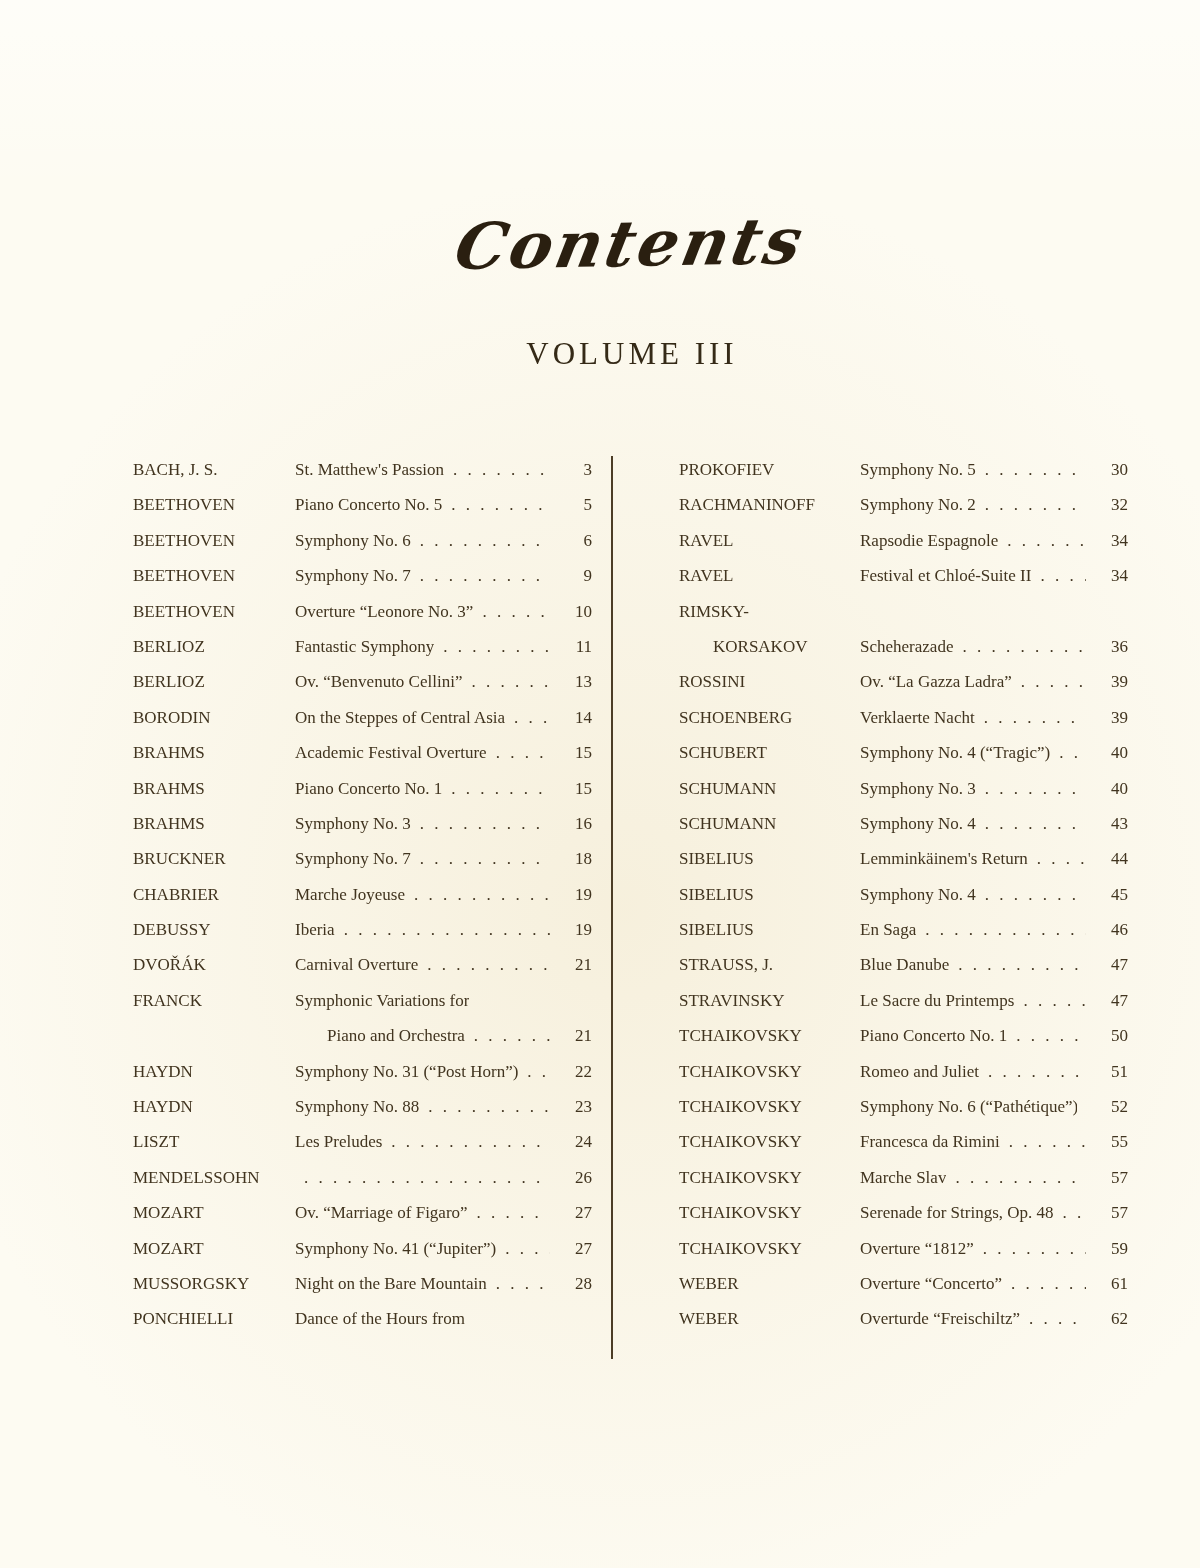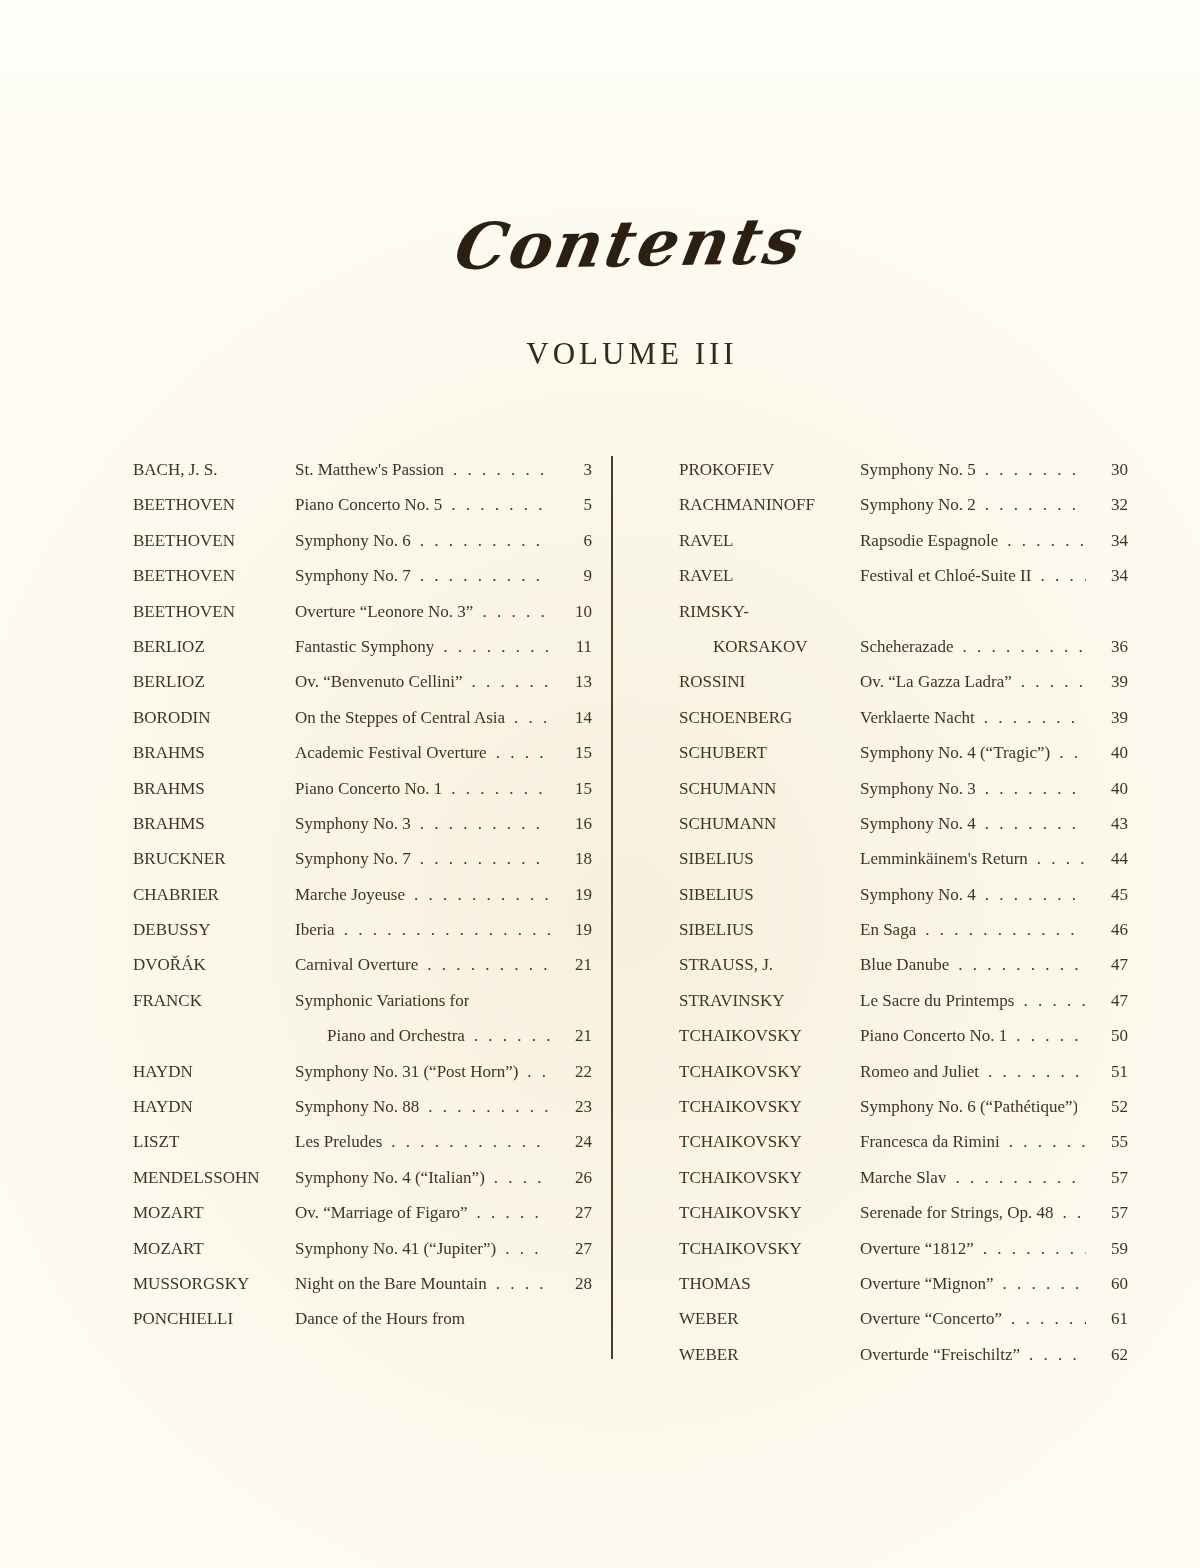--- a/index.html
+++ b/index.html
@@ -200,21 +200,20 @@
         <span class="pnum">23</span>
       </div>
       <div class="row">
         <span class="composer">LISZT</span>
         <span class="title">Les Preludes</span>
         <span class="leader"></span>
         <span class="pnum">24</span>
       </div>
       <div class="row">
         <span class="composer">MENDELSSOHN</span>
-        <span class="title">Symphony No. 4 (“Italian”)</span>
         <span class="leader"></span>
         <span class="pnum">26</span>
       </div>
       <div class="row">
         <span class="composer">MOZART</span>
         <span class="title">Ov. “Marriage of Figaro”</span>
         <span class="leader"></span>
         <span class="pnum">27</span>
       </div>
       <div class="row">
@@ -370,26 +369,20 @@
         <span class="leader"></span>
         <span class="pnum">57</span>
       </div>
       <div class="row">
         <span class="composer">TCHAIKOVSKY</span>
         <span class="title">Overture “1812”</span>
         <span class="leader"></span>
         <span class="pnum">59</span>
       </div>
       <div class="row">
-        <span class="composer">THOMAS</span>
-        <span class="title">Overture “Mignon”</span>
-        <span class="leader"></span>
-        <span class="pnum">60</span>
-      </div>
-      <div class="row">
         <span class="composer">WEBER</span>
         <span class="title">Overture “Concerto”</span>
         <span class="leader"></span>
         <span class="pnum">61</span>
       </div>
       <div class="row">
         <span class="composer">WEBER</span>
         <span class="title">Overturde “Freischiltz”</span>
         <span class="leader"></span>
         <span class="pnum">62</span>

